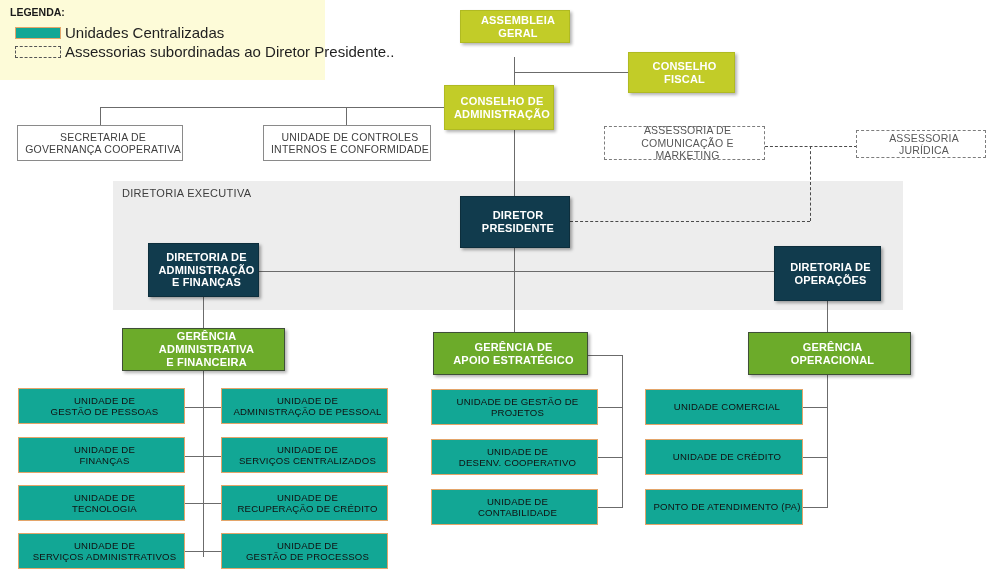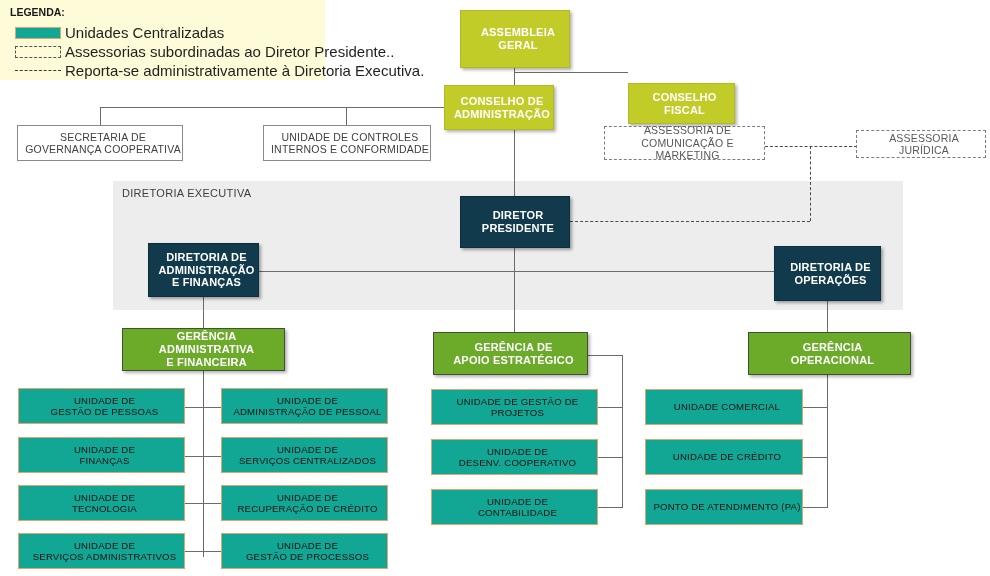--- a/index.html
+++ b/index.html
@@ -207,28 +207,28 @@
   <div class="ln lnh" style="left:588px; top:355px; width:35px;"></div>
   <div class="ln lnh" style="left:598px; top:407px; width:25px;"></div>
   <div class="ln lnh" style="left:598px; top:457px; width:25px;"></div>
   <div class="ln lnh" style="left:598px; top:507px; width:25px;"></div>
 
   <div class="ln lnv" style="left:827px; top:371px; height:137px;"></div>
   <div class="ln lnh" style="left:803px; top:407px; width:25px;"></div>
   <div class="ln lnh" style="left:803px; top:457px; width:25px;"></div>
   <div class="ln lnh" style="left:803px; top:507px; width:25px;"></div>
 
-  <div class="box box-olive" style="left:460px; top:10px; width:110px; height:58px;">
+  <div class="box box-olive" style="left:460px; top:10px; width:110px; height:33px;">
     <span>
       <span>ASSEMBLEIA</span>
       <span>GERAL</span>
     </span>
   </div>
 
-  <div class="box box-olive" style="left:628px; top:52px; width:107px; height:41px;margin-top:31px;">
+  <div class="box box-olive" style="left:628px; top:52px; width:107px; height:41px;">
     <span>
       <span>CONSELHO</span>
       <span>FISCAL</span>
     </span>
   </div>
 
   <div class="box box-olive" style="left:444px; top:85px; width:110px; height:45px;">
     <span>
       <span>CONSELHO DE</span>
       <span>ADMINISTRAÇÃO</span>
@@ -400,21 +400,15 @@
       <div class="ltext">Unidades Centralizadas</div>
     </div>
 
     <div class="lrow">
       <div class="lkey">
           <div class="sw-dashed"></div>
         </div>
       <div class="ltext">Assessorias subordinadas ao Diretor Presidente..</div>
     </div>
 
-    <div class="lrow">
-      <div class="lkey">
-          <div class="sw-dashdot"></div>
-        </div>
-      <div class="ltext">Reporta-se administrativamente à Diretoria Executiva.</div>
-    </div>
   </div>
 
 </div>
 
 </body></html>

